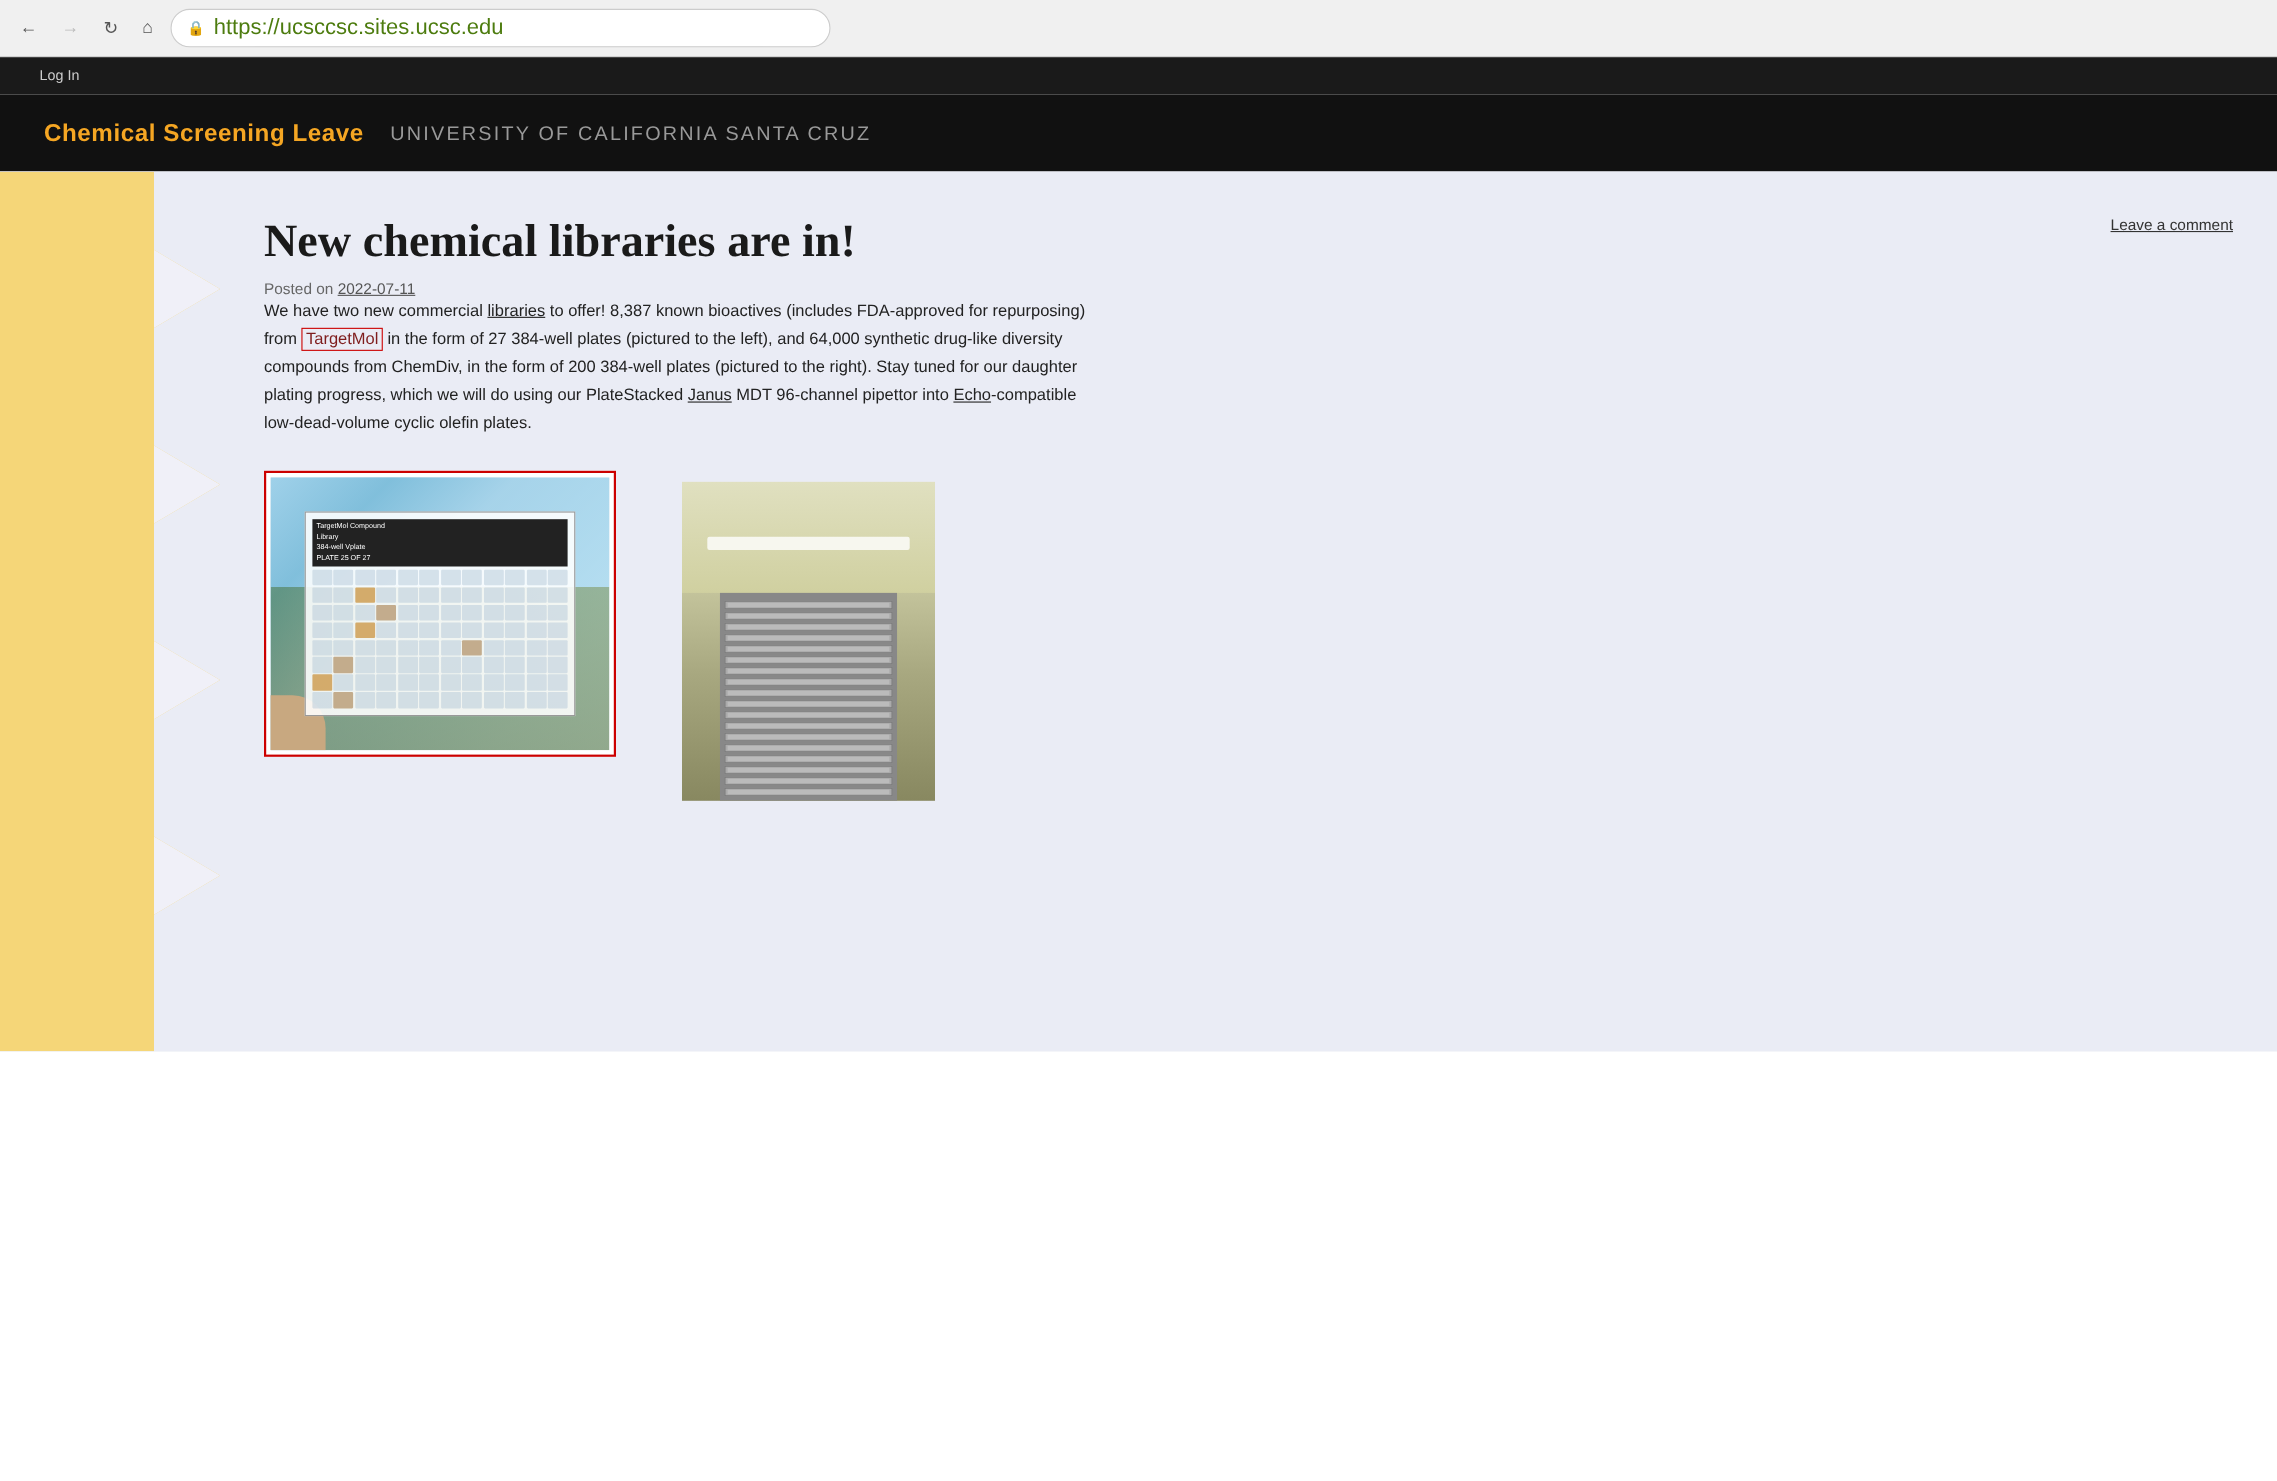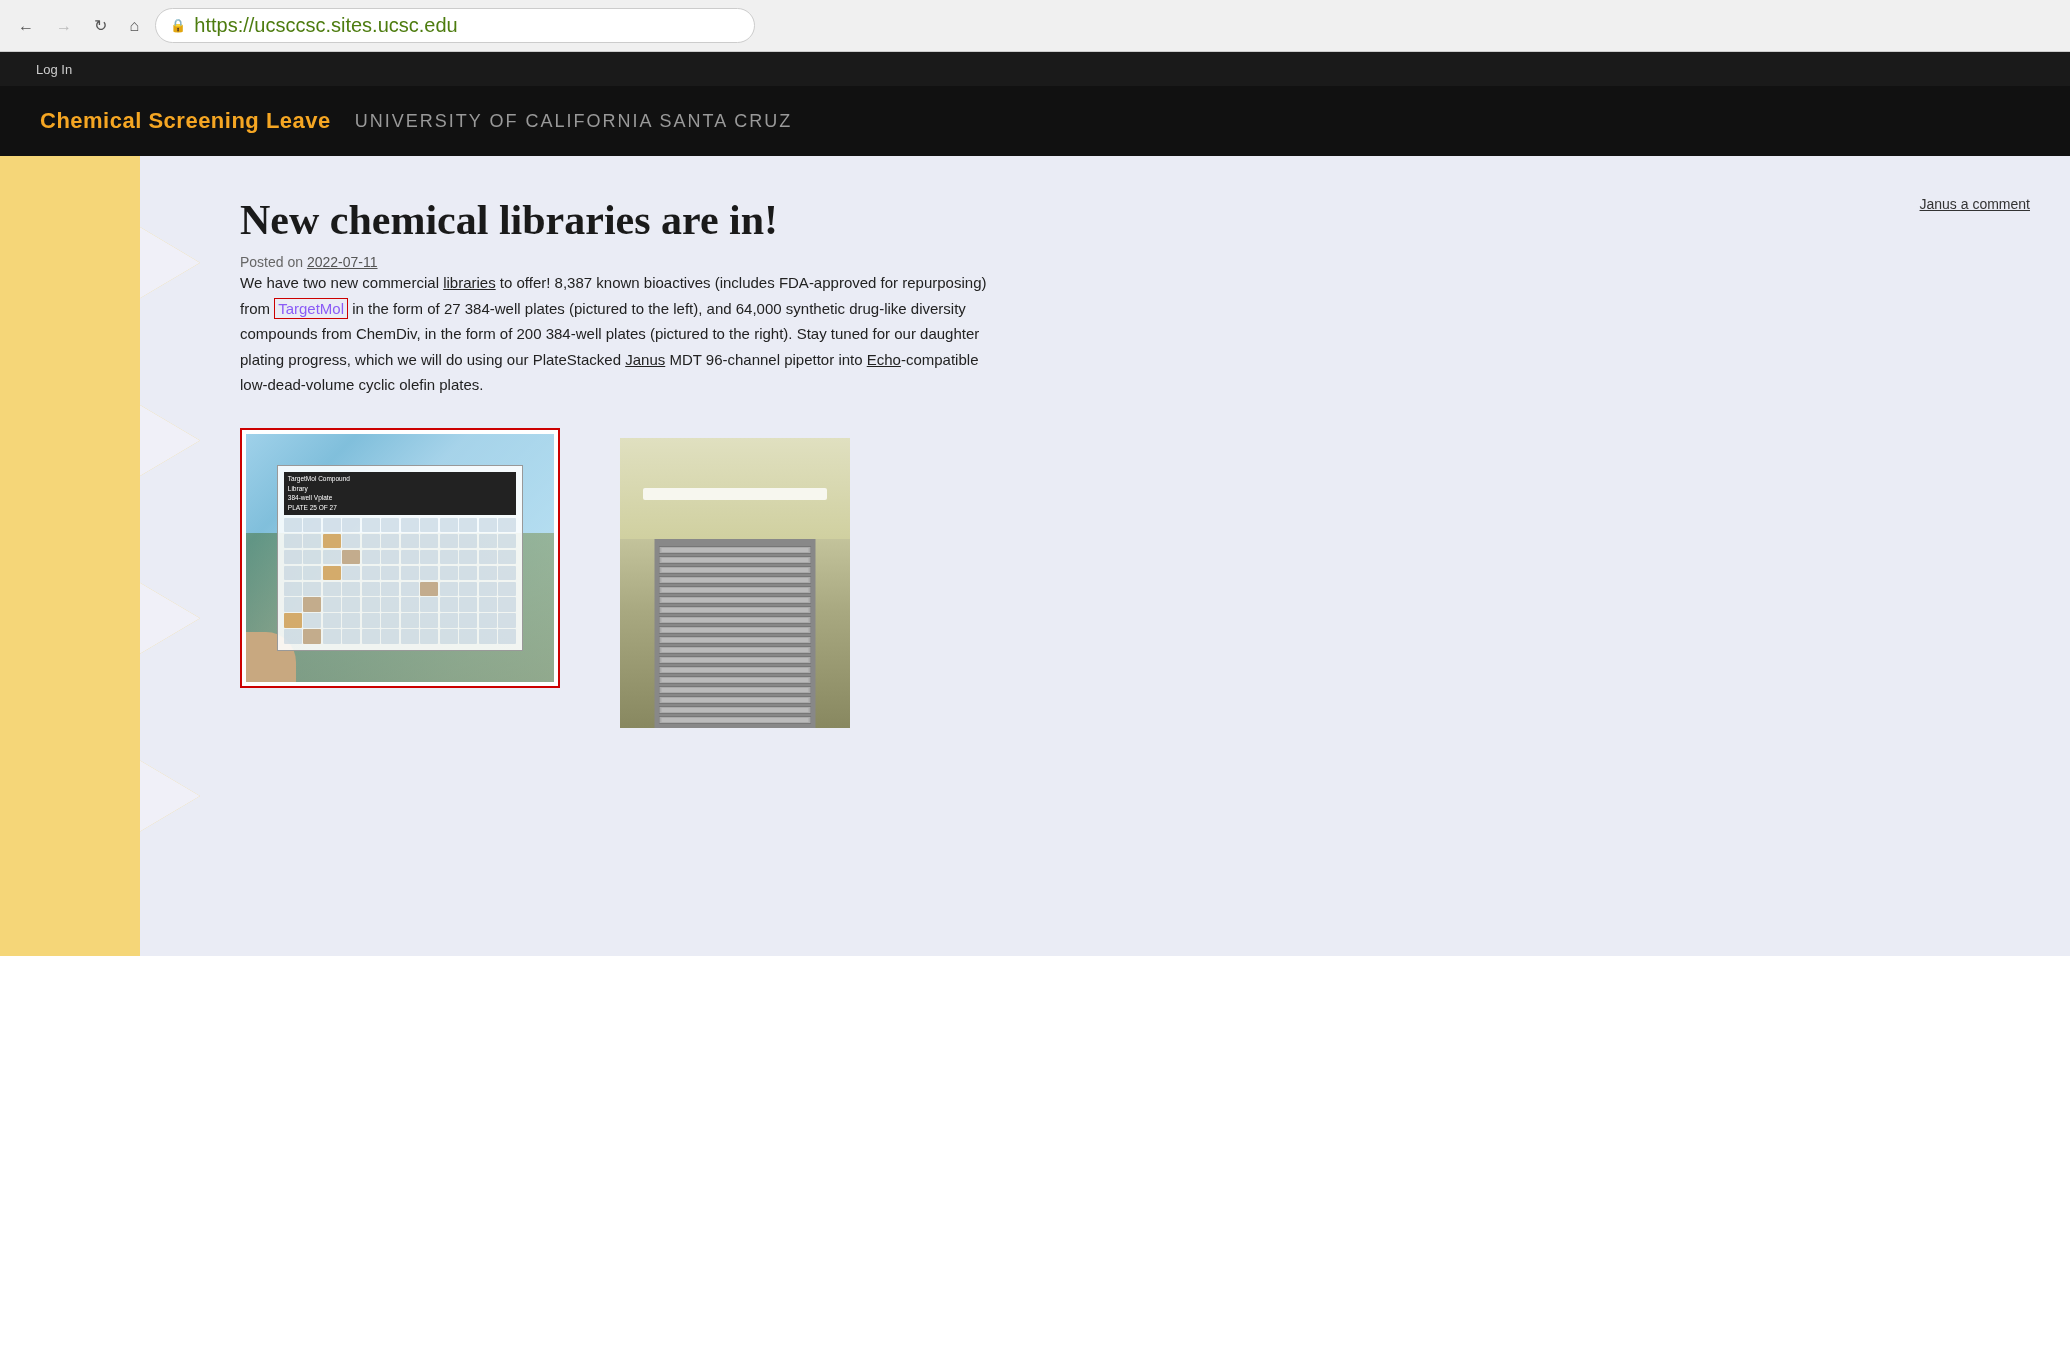--- a/index.html
+++ b/index.html
@@ -152,21 +152,21 @@
       margin-bottom: 30px;
     }
     .post-body a {
       color: #222;
       text-decoration: underline;
       margin-top: 22px;
     }
     .post-body .targetmol-link {
       border: 1.5px solid #c00;
       padding: 1px 3px;
-      color: #8b5cf6;
+      color: #7f1d1d;
       text-decoration: none;
     }
 
     .images-row {
       display: flex;
       gap: 60px;
       align-items: flex-start;
       margin-top: 10px;
     }
 
@@ -331,21 +331,21 @@
 
       <polygon points="140,80 200,120 140,160" fill="#f0f0f8"></polygon>
       <polygon points="140,280 200,320 140,360" fill="#f0f0f8"></polygon>
       <polygon points="140,480 200,520 140,560" fill="#f0f0f8"></polygon>
       <polygon points="140,680 200,720 140,760" fill="#f0f0f8"></polygon>
     </svg>
   </div>
 
   <div class="main-content">
 
-    <a class="leave-comment">Janus a comment</a>
+    <a class="leave-comment">Leave a comment</a>
 
     <h1 class="post-title">New chemical libraries are in!</h1>
 
     <p class="post-meta">
       <span>Posted on</span>
       <a href="#">2022-07-11</a>
     </p>
 
     <div class="post-body">
       <p>

